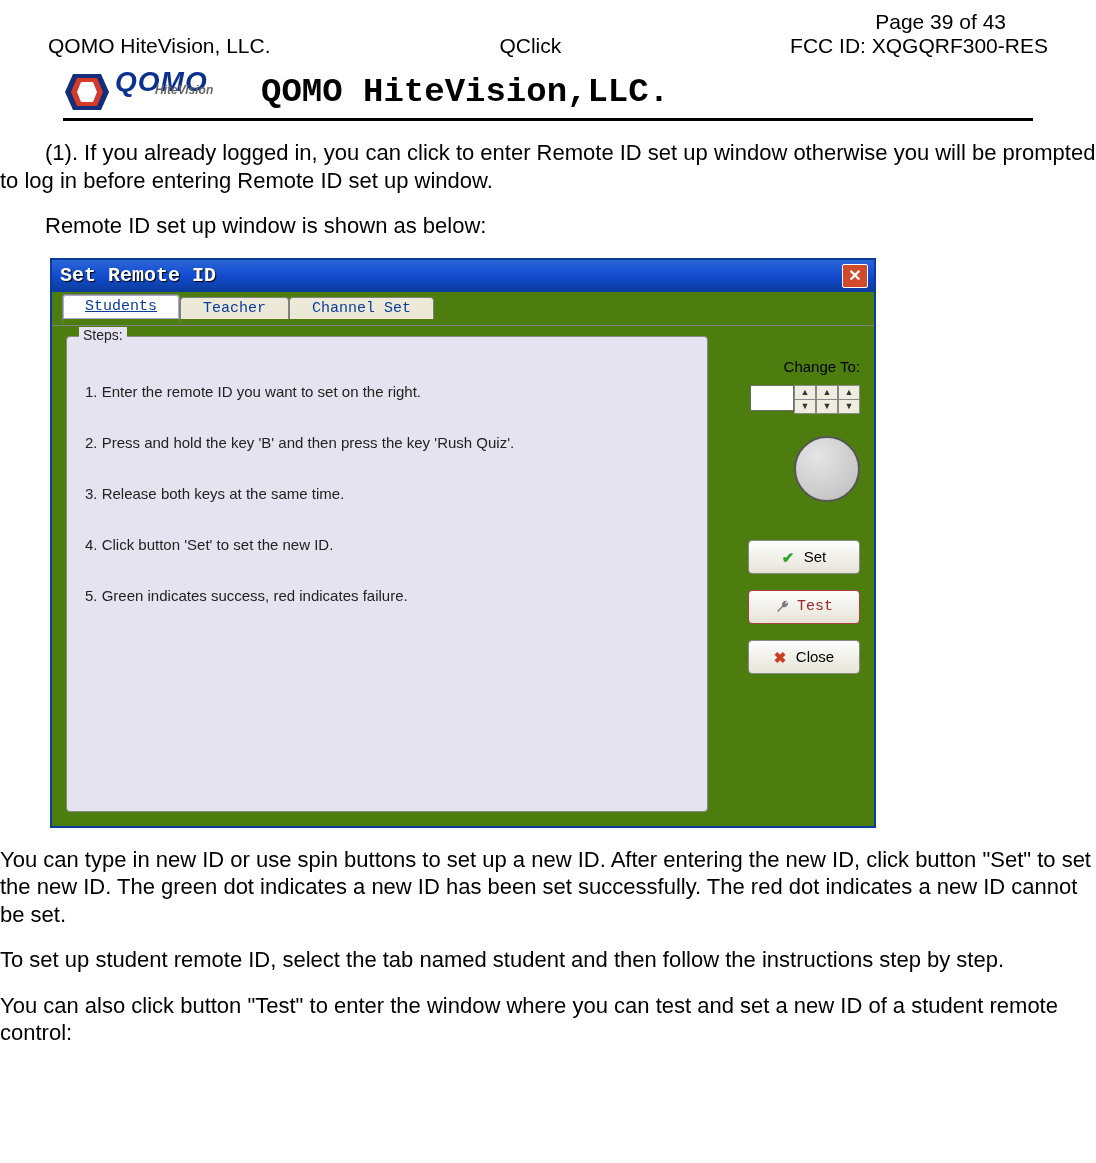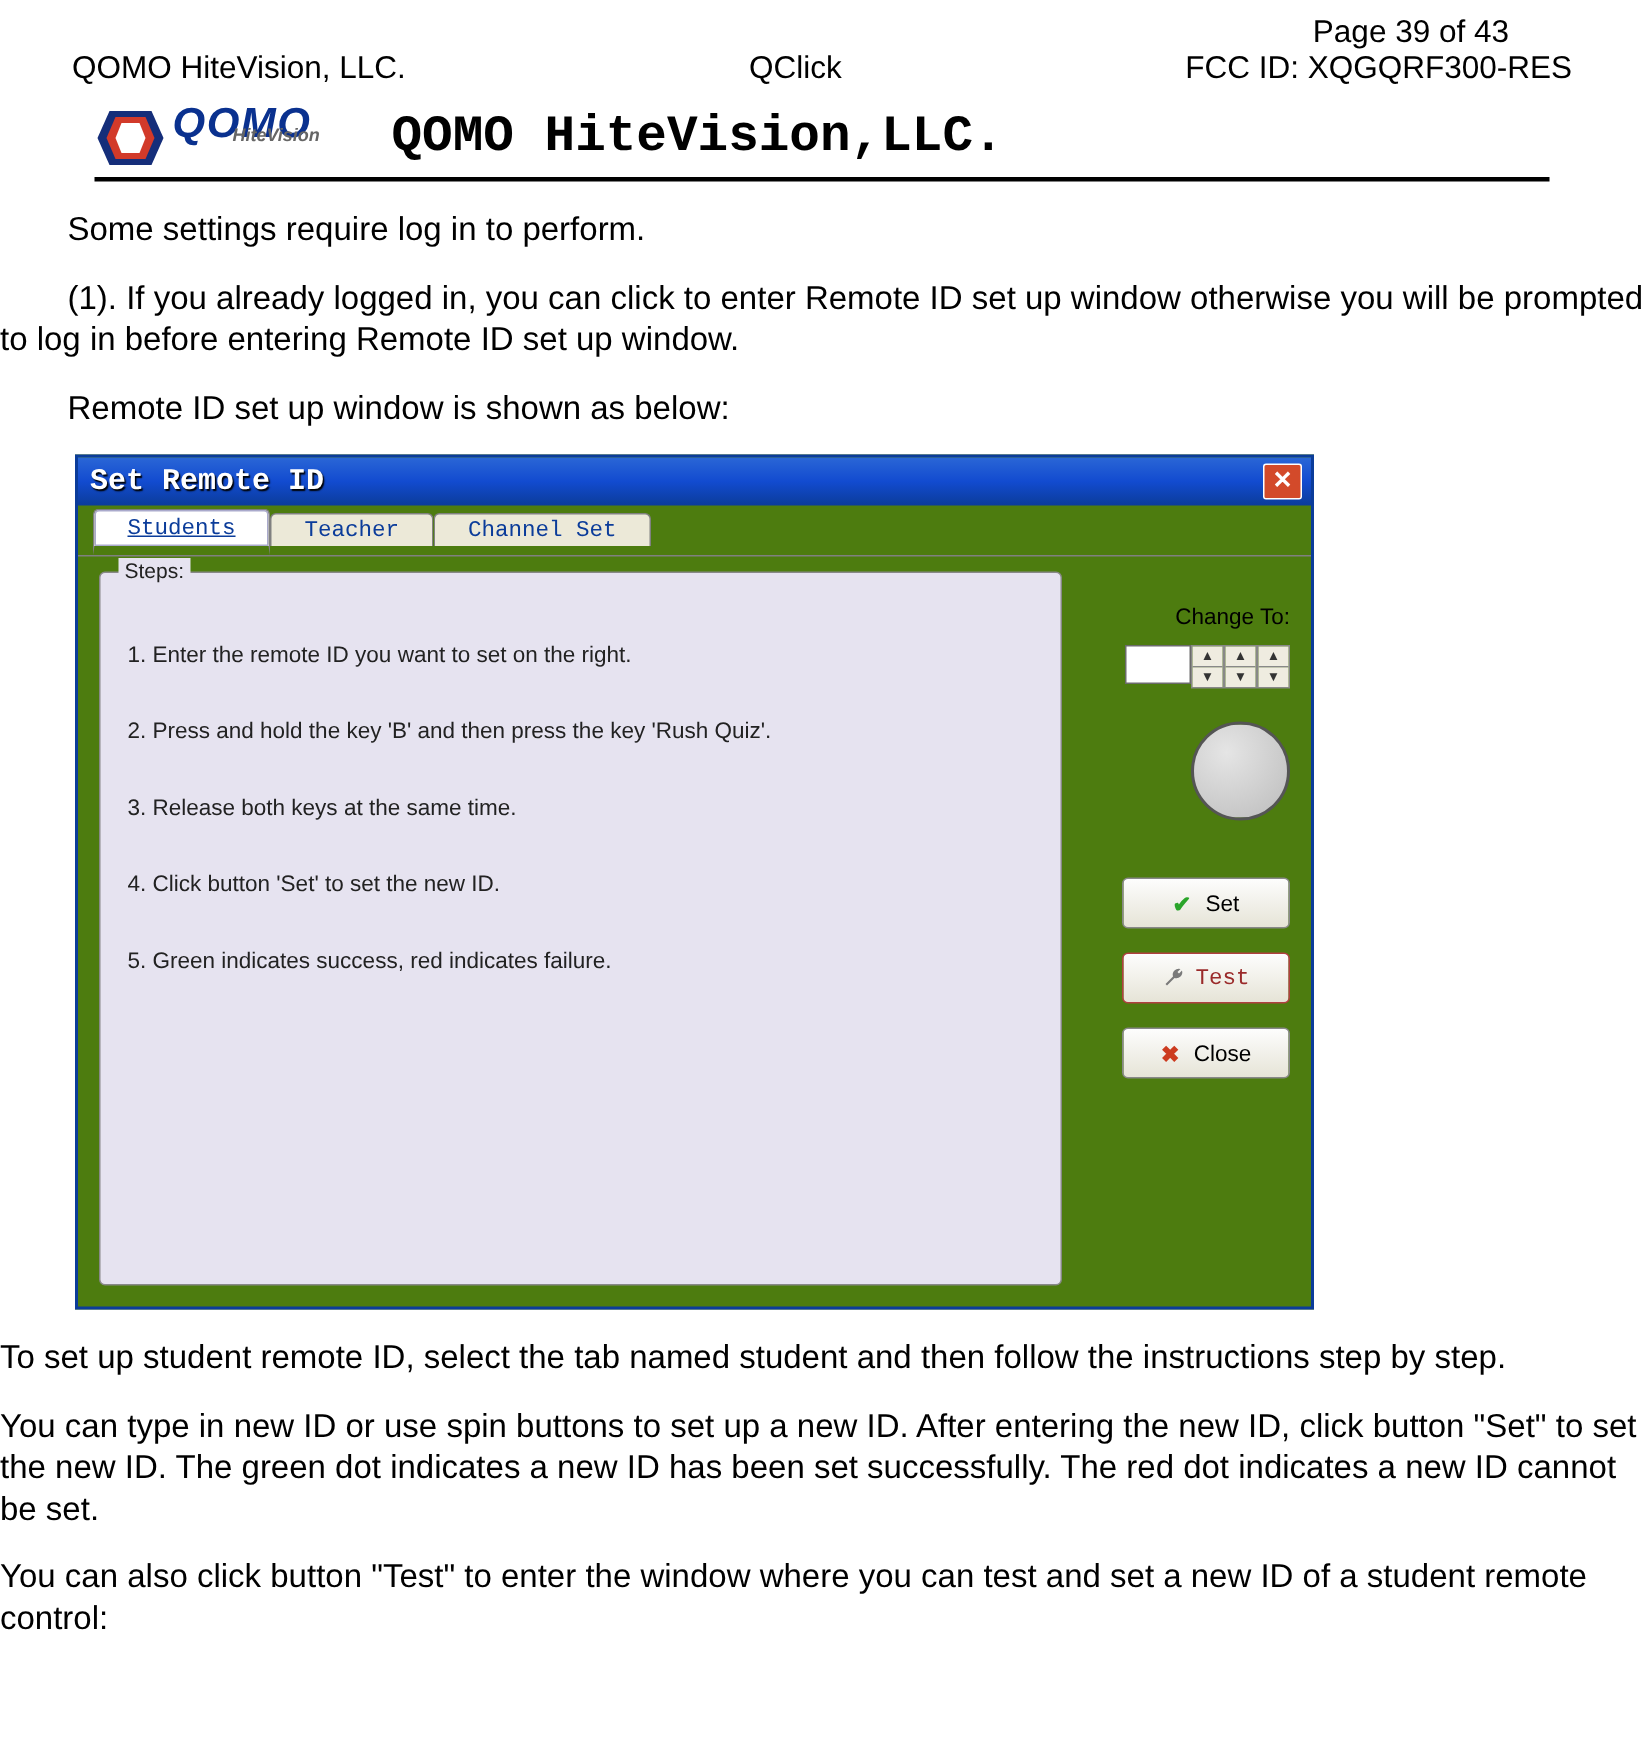--- a/index.html
+++ b/index.html
@@ -249,21 +249,20 @@
         <polygon points="10,4 38,4 46,22 38,40 10,40 2,22" fill="#152e7a"></polygon>
         <polygon points="14,8 34,8 40,22 34,36 14,36 8,22" fill="#d23a2a"></polygon>
         <polygon points="18,12 30,12 34,22 30,32 18,32 14,22" fill="#fff"></polygon>
       </svg>
       <span class="qomo-text">QOMO</span>
       <span class="hv">HiteVision</span>
     </div>
     <span class="lh-title">QOMO HiteVision,LLC.</span>
   </div>
 
-  <p class="body-para indent">Some settings require log in to perform.</p>
   <p class="body-para first-indent no-indent">(1). If you already logged in, you can click to enter Remote ID set up window otherwise you will be prompted to log in before entering Remote ID set up window.</p>
   <p class="body-para indent">Remote ID set up window is shown as below:</p>
 
   <div class="dialog">
     <div class="titlebar">
       <span class="titlebar-title">Set Remote ID</span>
       <div class="closebox">✕</div>
     </div>
     <div class="tab-row">
       <div class="tab active">
@@ -316,17 +315,17 @@
           <span>Test</span>
         </div>
         <div class="winbtn">
           <span class="ico x">✖</span>
           <span>Close</span>
         </div>
       </div>
     </div>
   </div>
 
+  <p class="body-para no-indent">You can type in new ID or use spin buttons to set up a new ID. After entering the new ID, click button "Set" to set the new ID. The green dot indicates a new ID has been set successfully. The red dot indicates a new ID cannot be set.</p>
   <p class="body-para no-indent">To set up student remote ID, select the tab named student and then follow the instructions step by step.</p>
-  <p class="body-para no-indent">You can type in new ID or use spin buttons to set up a new ID. After entering the new ID, click button "Set" to set the new ID. The green dot indicates a new ID has been set successfully. The red dot indicates a new ID cannot be set.</p>
   <p class="body-para no-indent">You can also click button "Test" to enter the window where you can test and set a new ID of a student remote control:</p>
 
 </div>
 
 </body></html>

